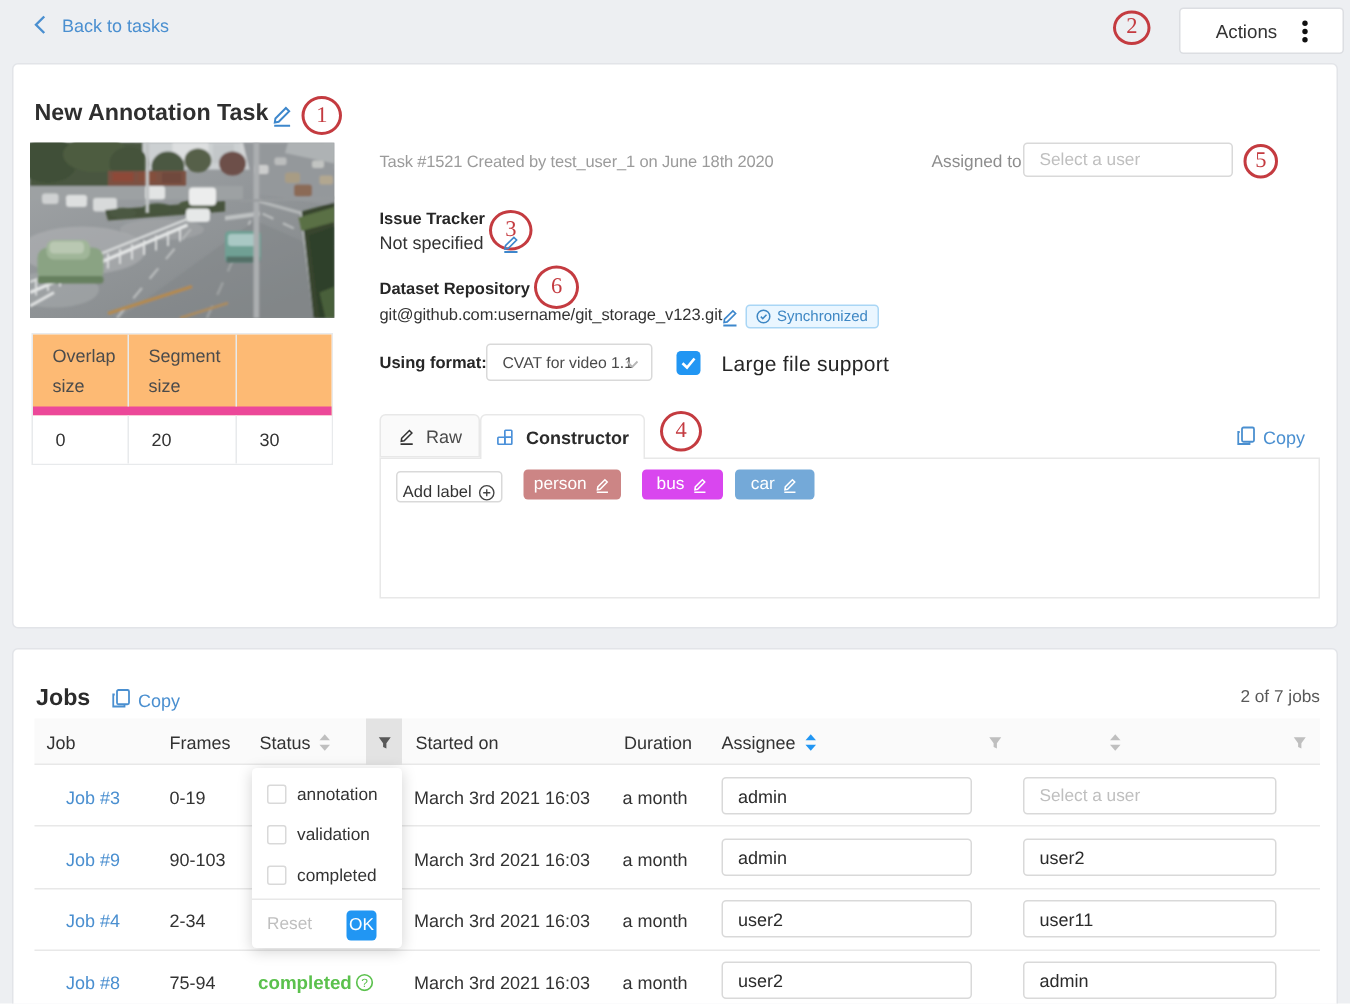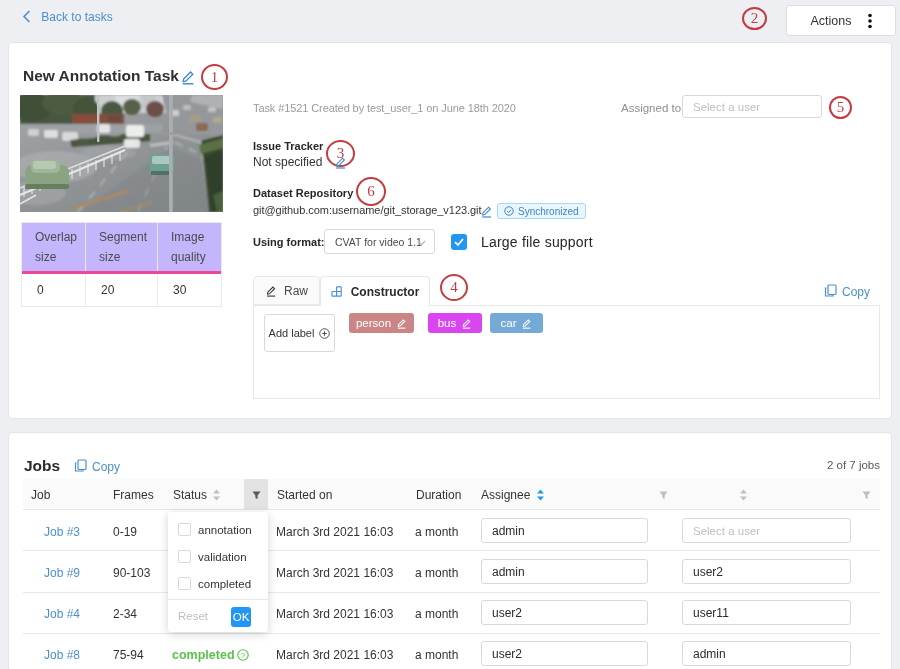--- a/index.html
+++ b/index.html
@@ -162,24 +162,23 @@
     <rect x="131" y="76" width="22" height="4" fill="#527068"></rect>
 
     <rect x="77" y="0" width="2.4" height="47" fill="#c0c3c4"></rect>
     <rect x="149" y="0" width="3.8" height="117" fill="#abaeb0"></rect>
     <path d="M140,39 L203,37" stroke="#969a9c" stroke-width="1.5"></path>
   </g>
 </svg>
 </div>
 
 <div class="abs" style="left:21px; top:222px; width:201px; border:1px solid #e8eaec;">
-  <div style="display:flex; background:#c4b5fd; border-bottom:3px solid #ec4899;">
+  <div style="display:flex; background:#fdba74; border-bottom:6px solid #ec4899;">
     <div style="width:64px; padding:4px 0 4px 13px; font-size:12px; color:#4b4b4b; line-height:20px; border-right:1px solid #e8eaec;">Overlap<br>size</div>
     <div style="width:72px; padding:4px 0 4px 13px; font-size:12px; color:#4b4b4b; line-height:20px; border-right:1px solid #e8eaec;">Segment<br>size</div>
-    <div style="width:63px; padding:4px 0 4px 13px; font-size:12px; color:#4b4b4b; line-height:20px;">Image<br>quality</div>
   </div>
   <div style="display:flex; background:#fff;">
     <div style="width:64px; padding:9px 0 9px 15px; font-size:12px; color:#333; border-right:1px solid #e8eaec;">0</div>
     <div style="width:72px; padding:9px 0 9px 15px; font-size:12px; color:#333; border-right:1px solid #e8eaec;">20</div>
     <div style="width:63px; padding:9px 0 9px 15px; font-size:12px; color:#333;">30</div>
   </div>
 </div>
 
 <div class="abs" style="left:253px; top:102px; font-size:11px; letter-spacing:-0.1px; color:#9b9b9b;">Task #1521 Created by test_user_1 on June 18th 2020</div>
 
@@ -246,21 +245,21 @@
 <div class="circ" style="left:440px; top:274px; width:28px; height:27px;">4</div>
 
 <svg class="abs" style="left:824px; top:284px;" width="13" height="13" viewBox="0 0 13 13">
     <rect x="4" y="1" width="8" height="9.5" rx="1" fill="none" stroke="#4a8fd0" stroke-width="1.2"></rect>
     <path d="M2.5 4 H1.5 V12 H9 V10.8" fill="none" stroke="#4a8fd0" stroke-width="1.2"></path>
   </svg>
 <div class="abs blue" style="left:842px; top:285px; font-size:12px;">Copy</div>
 
 <div class="abs" style="left:253px; top:305px; width:627px; height:94px; background:#fff; border:1px solid #e8e8e8;"></div>
 
-<div class="abs" style="left:264px; top:314px; width:71px; height:38px; background:#fff; border:1px solid #d9d9d9; border-radius:3px; display:flex; align-items:center; justify-content:center; font-size:11px; color:#333;">
+<div class="abs" style="left:264px; top:314px; width:71px; height:21px; background:#fff; border:1px solid #d9d9d9; border-radius:3px; display:flex; align-items:flex-end; justify-content:center; font-size:11px; color:#333;">
   Add label
   <svg width="11" height="11" viewBox="0 0 12 12" style="margin-left:5px;">
       <circle cx="6" cy="6" r="5.2" fill="none" stroke="#444" stroke-width="1"></circle>
       <path d="M6 3.4 V8.6 M3.4 6 H8.6" stroke="#444" stroke-width="1"></path>
     </svg>
 </div>
 
 <div class="abs" style="left:349px; top:313px; width:65px; height:20px; background:#cc8585; border-radius:3px; display:flex; align-items:center; justify-content:center; font-size:11.5px; color:#fff;">
   person
   <svg width="11" height="11" viewBox="0 0 13 13" style="margin-left:5px;">

